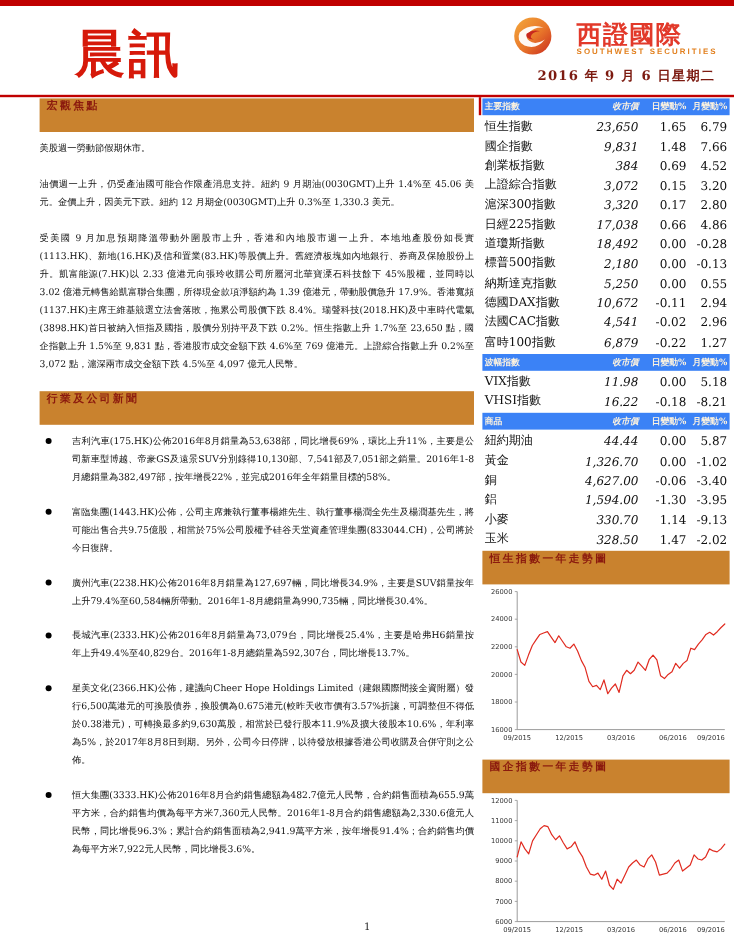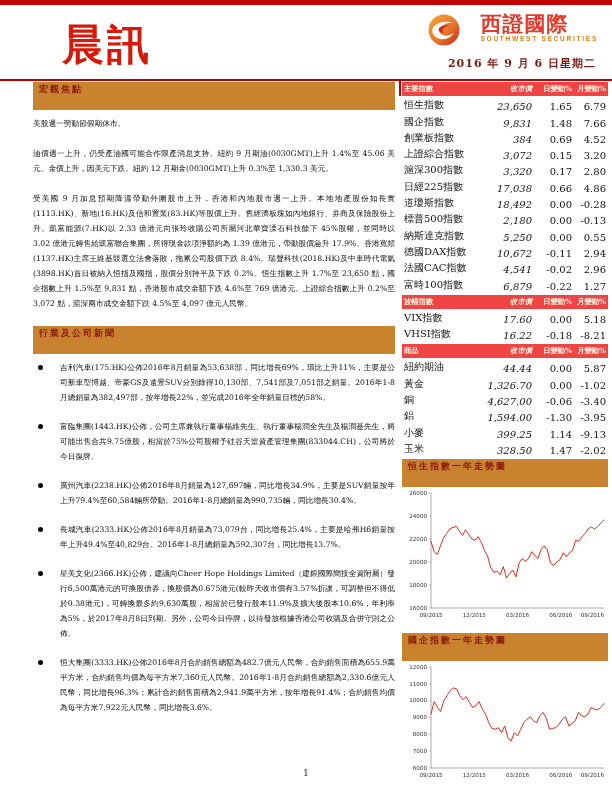--- a/index.html
+++ b/index.html
@@ -2,42 +2,42 @@
 <html><head>
 <meta charset="utf-8">
 <style>
   html,body{margin:0;padding:0;}
   body{width:612px;height:792px;background:#ffffff;
        font-family:"DejaVu Serif","Liberation Serif",serif;color:#111;}
   .page{position:absolute;top:0;left:0;width:612px;height:792px;overflow:hidden;background:#fff;}
   .topbar{position:absolute;top:0;left:0;width:612px;height:5px;background:#c00000;}
   .title{position:absolute;left:62px;top:20px;margin:0;font-size:42px;line-height:50px;
          font-weight:bold;color:#d6190a;letter-spacing:3px;}
-  .brand{position:absolute;top:13px;right:14px;display:flex;align-items:flex-start;gap:19px;}
+  .brand{position:absolute;top:13px;right:14px;display:flex;align-items:flex-end;gap:19px;}
   .brand-text{display:flex;flex-direction:column;align-items:flex-start;}
   .brand-cn{font-size:21px;line-height:22px;font-weight:bold;color:#e2392a;letter-spacing:1px;}
   .brand-en{font-size:6.6px;color:#e2801f;letter-spacing:1.7px;font-weight:bold;
             font-family:"Liberation Sans",sans-serif;}
   .date{position:absolute;top:56px;right:16px;font-size:11px;font-weight:bold;color:#7c1a10;letter-spacing:1px;}
   .rule{position:absolute;top:79px;left:0;width:612px;height:2px;background:#c00000;}
   .vline{position:absolute;top:81px;left:399px;width:2px;height:15px;background:#c00000;}
 
   .col-left{position:absolute;left:33px;top:82px;width:362px;}
   .col-right{position:absolute;left:402px;top:82px;width:206px;}
 
   .sec-header{background:#c9822e;color:#8b1a0e;font-weight:bold;font-size:9px;
               height:28px;line-height:14px;padding:0 6px;letter-spacing:2px;box-sizing:border-box;}
   .paras{margin:6px 0 14px 0;}
   .paras p{margin:0 0 15px 0;font-size:7.7px;line-height:15px;text-align:justify;}
   .news{list-style:none;margin:6px 0 0 0;padding:0;}
   .news li{position:relative;padding-left:27px;margin:0 0 14px 0;font-size:7.7px;
            line-height:15px;text-align:justify;}
   .bullet{position:absolute;left:5px;top:5px;width:5px;height:5px;border-radius:50%;background:#000;}
 
-  .mini-head{display:flex;align-items:center;height:14px;background:#ef4444;
+  .mini-head{display:flex;align-items:center;height:14px;background:#3b82f6;
              color:#fcf2df;font-size:7.3px;font-weight:bold;padding:0 2px;box-sizing:border-box;}
   .trow{display:flex;align-items:flex-end;height:16.3px;font-size:10px;padding:0 2px;box-sizing:border-box;}
   .c0{width:76px;text-align:left;}
   .c1{width:52px;text-align:right;font-style:italic;}
   .c2{width:40px;text-align:right;}
   .c3{width:34px;text-align:right;margin-left:auto;}
   .mini-table{margin-bottom:3px;}
 
   .chart-block{margin-top:2px;}
   .chart-title{color:#8b1a0e;}
@@ -177,21 +177,21 @@
       </div>
     <div class="mini-table">
         <div class="mini-head">
           <span class="c0">波幅指數</span>
           <span class="c1">收市價</span>
           <span class="c2">日變動%</span>
           <span class="c3">月變動%</span>
         </div>
         <div class="trow">
           <span class="c0">VIX指數</span>
-          <span class="c1">17.60</span>
+          <span class="c1">11.98</span>
           <span class="c2">0.00</span>
           <span class="c3">5.18</span>
         </div>
         <div class="trow">
           <span class="c0">VHSI指數</span>
           <span class="c1">16.22</span>
           <span class="c2">-0.18</span>
           <span class="c3">-8.21</span>
         </div>
       </div>
@@ -221,21 +221,21 @@
           <span class="c3">-3.40</span>
         </div>
         <div class="trow">
           <span class="c0">鋁</span>
           <span class="c1">1,594.00</span>
           <span class="c2">-1.30</span>
           <span class="c3">-3.95</span>
         </div>
         <div class="trow">
           <span class="c0">小麥</span>
-          <span class="c1">399.25</span>
+          <span class="c1">330.70</span>
           <span class="c2">1.14</span>
           <span class="c3">-9.13</span>
         </div>
         <div class="trow">
           <span class="c0">玉米</span>
           <span class="c1">328.50</span>
           <span class="c2">1.47</span>
           <span class="c3">-2.02</span>
         </div>
       </div>

